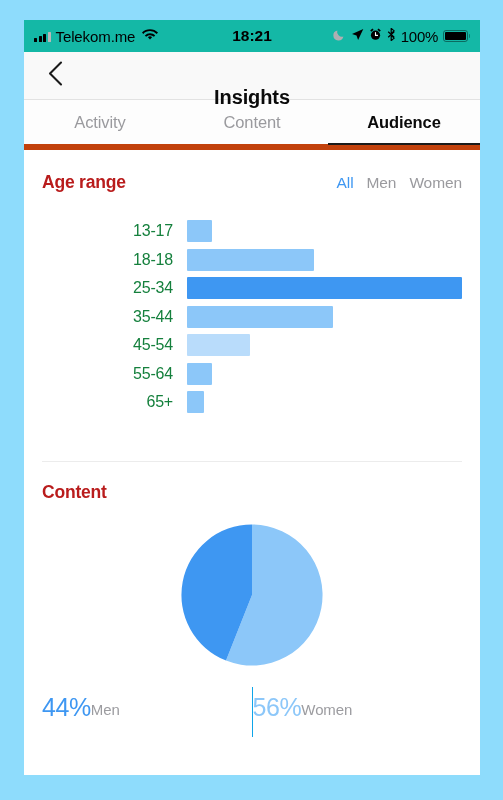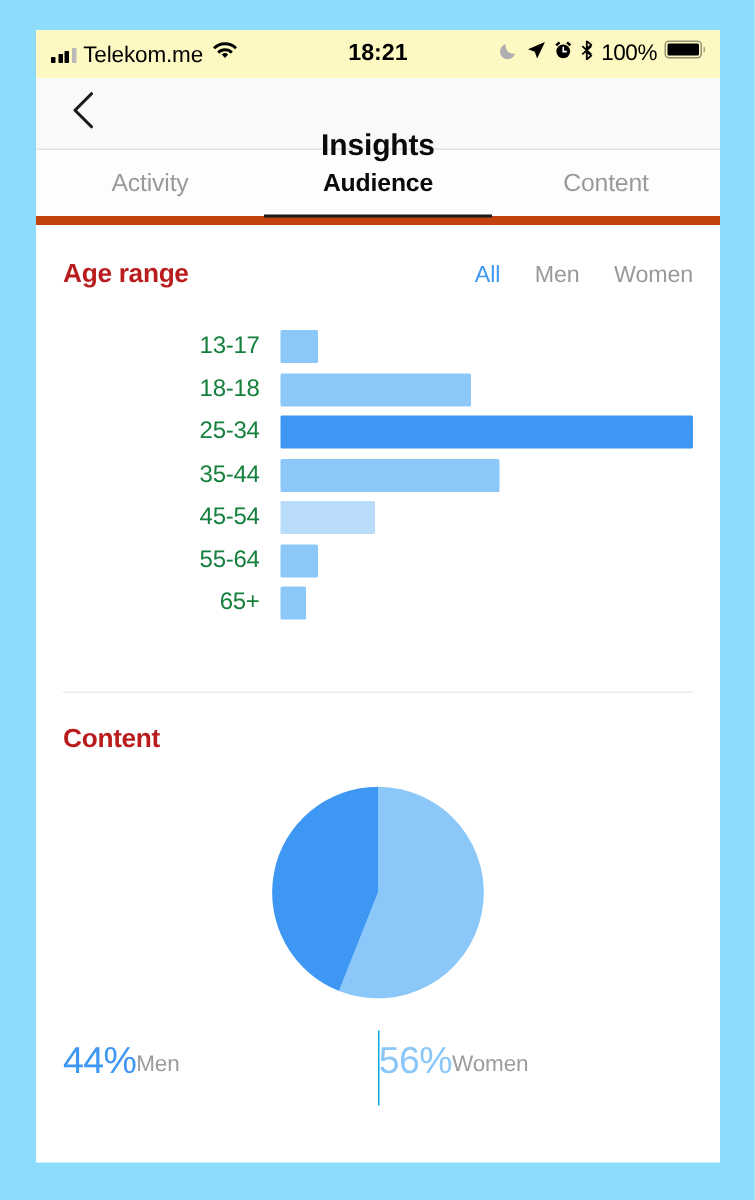--- a/index.html
+++ b/index.html
@@ -15,21 +15,21 @@
     position:absolute;
     left:24px; top:20px;
     width:456px; height:755px;
     background:#FFFFFF;
     overflow:hidden;
   }
 
   
   .statusbar {
     height:32px;
-    background:#fef9c3;
+    background:#14b8a6;
     display:flex;
     align-items:center;
     padding:0 12px 0 10px;
     position:relative;
     font-size:15.5px;
     color:#000;
     letter-spacing:-0.1px;
   }
   .sb-left { display:flex; align-items:center; gap:5px; }
   .signal { display:flex; align-items:flex-end; gap:1.5px; height:11px; }
@@ -42,21 +42,21 @@
   .wifi { margin-left:2px; }
   .sb-center {
     position:absolute; left:0; right:0;
     text-align:center;
     font-size:15.5px; font-weight:700;
     letter-spacing:0px;
     pointer-events:none;
   }
   .sb-right {
     margin-left:auto;
-    display:flex; gap:5px;
+    display:flex; align-items:center; gap:5px;
     position:relative; z-index:2;
   }
   .batt-pct { font-size:15px; font-weight:400; letter-spacing:-0.3px; }
   .battery {
     width:25px; height:12px;
     border:1.3px solid rgba(0,0,0,0.42);
     border-radius:3px;
     padding:1.2px;
     position:relative;
   }
@@ -123,21 +123,21 @@
   .divider-block { height:1px; background:#ECECEC; margin-top:22px; }
 
   .section-head {
     display:flex; align-items:baseline;
     margin-bottom:6px;
   }
   .section-title {
     font-size:17.5px; font-weight:700; color:#b91c1c;
     letter-spacing:-0.2px;
   }
-  .filters { margin-left:auto; display:flex; gap:23px; }
+  .filters { margin-left:auto; display:flex; gap:13px; }
   .filter {
     font-size:15.5px; color:#9A9A9E; cursor:pointer;
     letter-spacing:-0.1px;
   }
   .filter.active { color:#3E97F2; }
 
   
   .barchart { padding:18px 0 22px 0; }
   .bar-row {
     display:flex; align-items:center;
@@ -239,22 +239,22 @@
         <svg width="15" height="25" viewBox="0 0 15 25">
             <path d="M13 1.5 2 12.5l11 11" stroke="#1A1A1A" stroke-width="2.1" fill="none" stroke-linecap="round" stroke-linejoin="round"></path>
           </svg>
       </span>
     </div>
     <div class="nav-title">Insights</div>
   </div>
 
   <div class="tabs">
     <div class="tab">Activity</div>
+    <div class="tab">Content</div>
     <div class="tab active">Audience</div>
-    <div class="tab">Content</div>
   </div>
 
   <div class="section">
     <div class="section-head">
       <div class="section-title">Age range</div>
       <div class="filters">
         <div class="filter active">All</div>
         <div class="filter">Men</div>
         <div class="filter">Women</div>
       </div>

